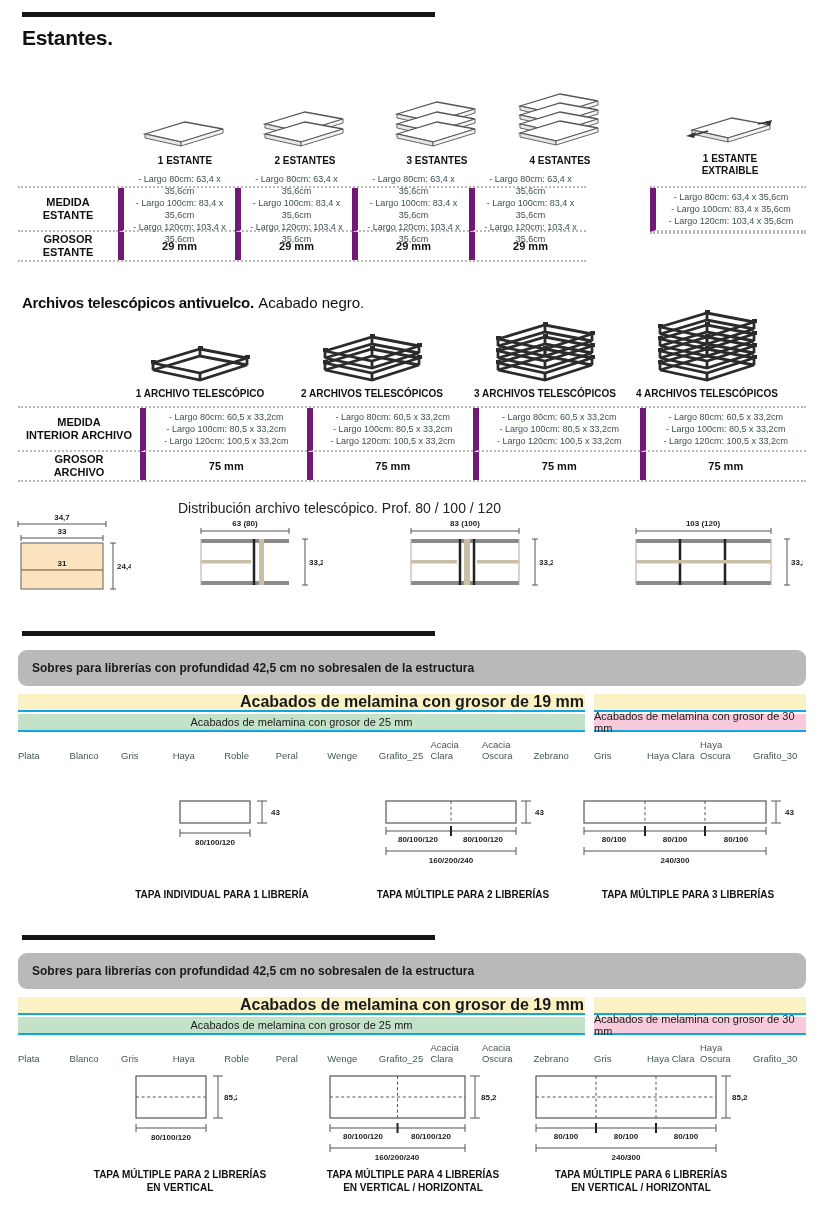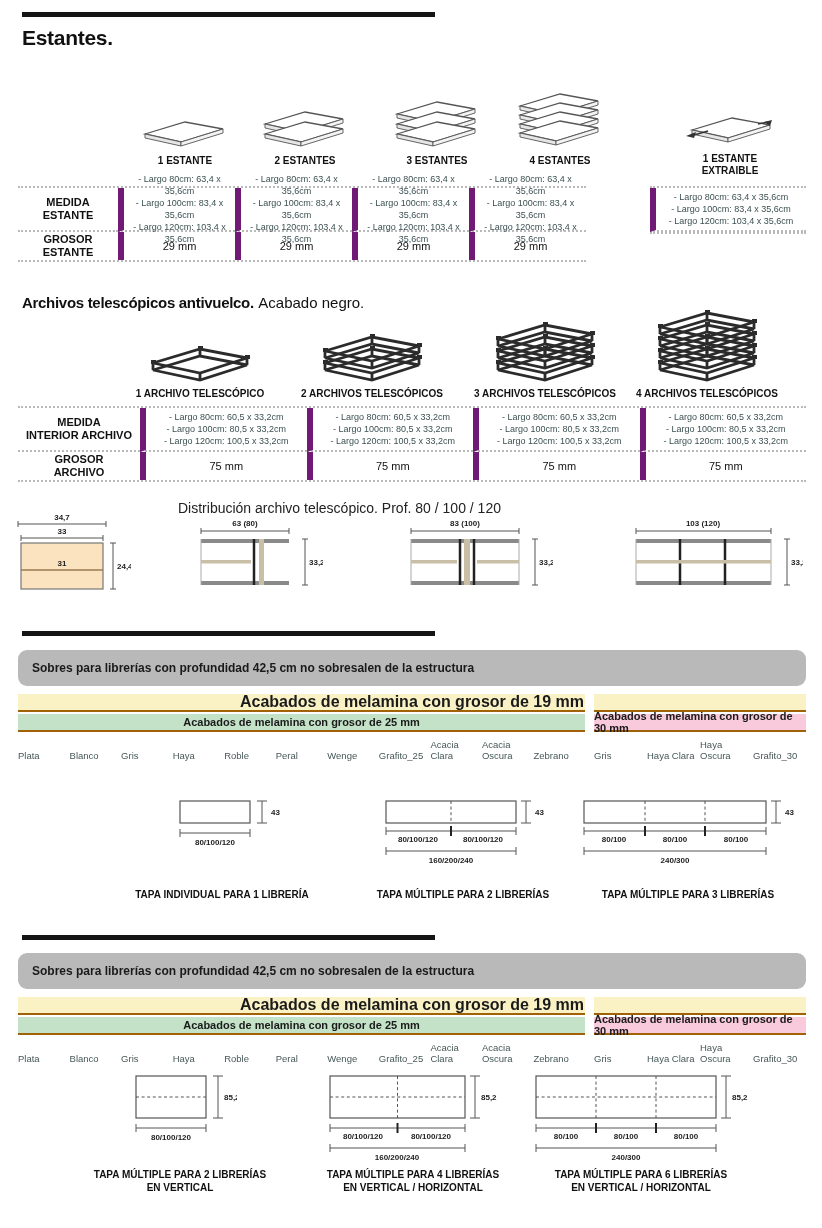--- a/index.html
+++ b/index.html
@@ -14,25 +14,25 @@
   .acab-head .scope{font-size:9px;color:#333}
   .acab-row{display:flex;justify-content:space-between;font-size:11px;color:#3a4a4a;margin-top:4px}
   .variant{font-size:10px;font-weight:700;text-align:center;line-height:1.2}
   .tbl{display:grid;border-top:2px dotted #b9b9b9;border-bottom:2px dotted #b9b9b9}
   .cell{display:flex;align-items:center;justify-content:center;text-align:center}
   .r1{border-bottom:2px dotted #b9b9b9;height:42px}
   .r2{height:28px}
   .vline{border-left:6px solid #701a75}
   .tlabel{font-size:11px;font-weight:800;line-height:1.15}
   .measure{font-size:9px;color:#3c5051;line-height:1.35}
-  .grosor{font-size:11px;font-weight:400}
+  .grosor{font-size:11px;font-weight:700}
   .dist-title{font-size:14px;color:#222}
   .note{background:#b9b9b9;border-radius:9px;height:36px;display:flex;align-items:center;
         padding-left:14px;font-size:12px;font-weight:700;color:#1a1a1a;box-sizing:border-box}
-  .band{height:16px;border-bottom:2px solid #a16207;font-size:11px;font-weight:700;
+  .band{height:16px;border-bottom:2px solid #0ea5e9;font-size:11px;font-weight:400;
         display:flex;align-items:center;justify-content:center;color:#1a1a1a}
   .b19{background:#faf2c5}.b25{background:#c3e2c7}.b30{background:#f9cadb}
   .band-txt{height:16px;display:flex;align-items:center;justify-content:center;
         font-size:16px;font-weight:700;color:#1a1a1a}
   .finrow{display:flex;align-items:flex-end}
   .fin{flex:1;text-align:left;font-size:9.5px;color:#475757;line-height:1.15}
   .caption{font-size:10px;font-weight:800;text-align:center;line-height:1.3}
   svg text{font-family:"Liberation Sans",sans-serif;font-size:8px;font-weight:700;fill:#222}
   svg .dim{stroke:#555;stroke-width:1}
   svg .tick{stroke:#555;stroke-width:1}

